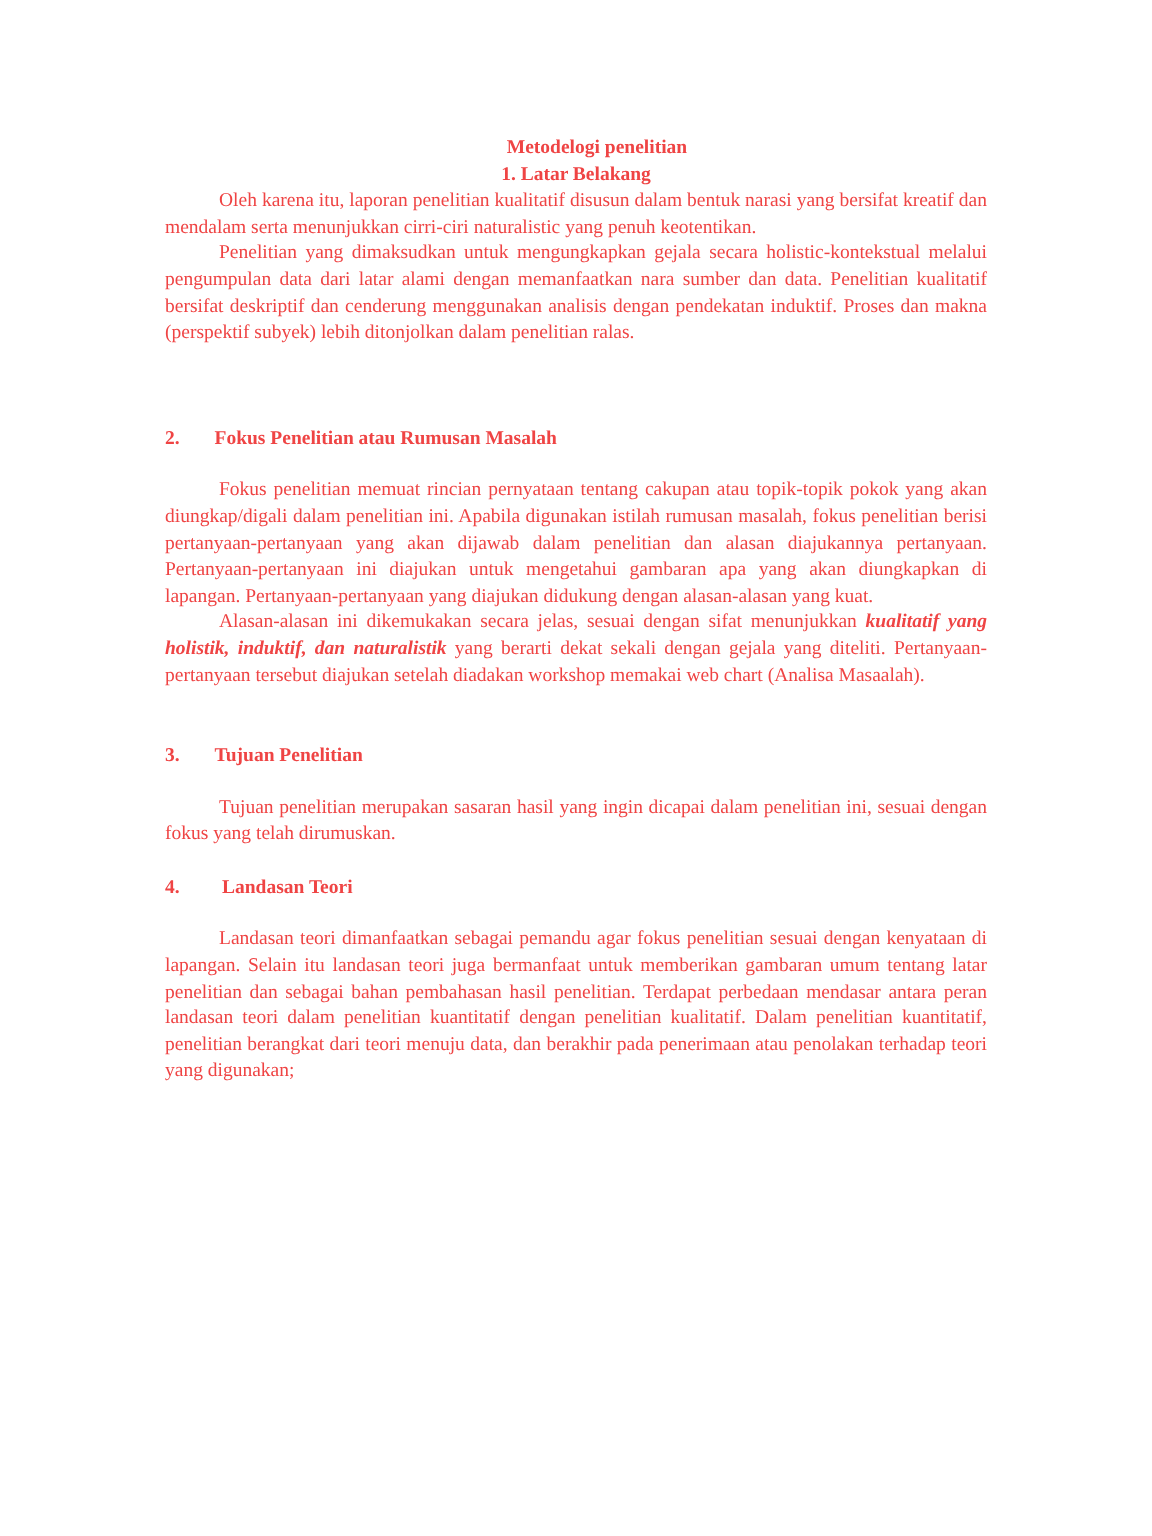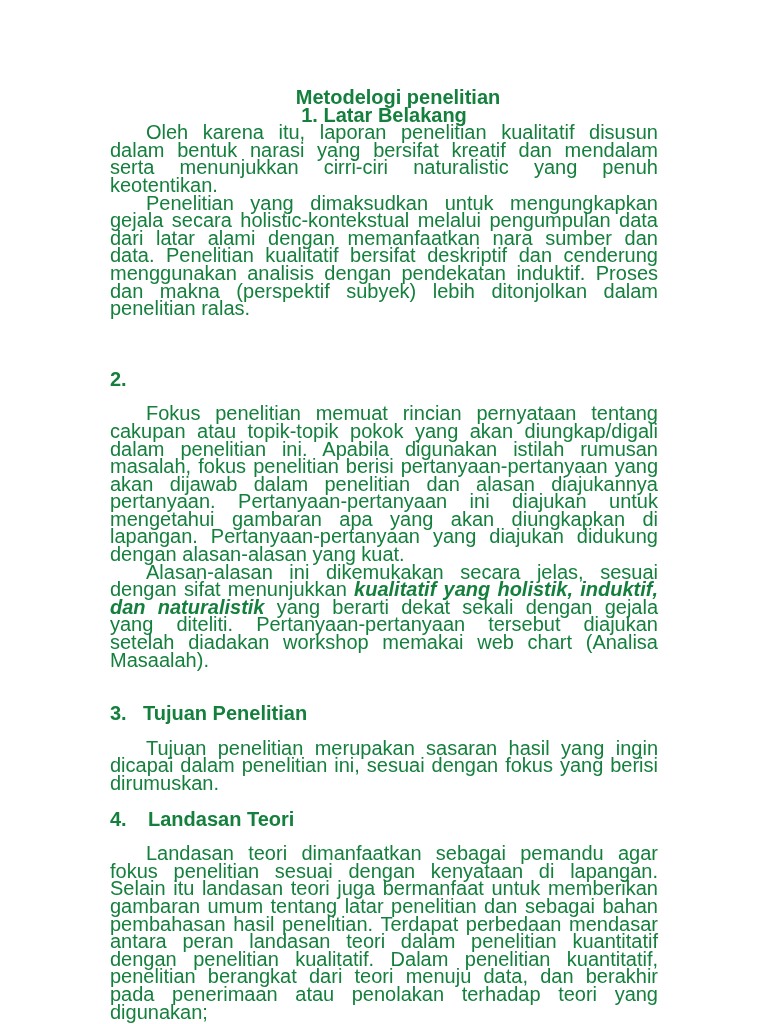--- a/index.html
+++ b/index.html
@@ -1,20 +1,20 @@
 <!DOCTYPE html>
 <html><head>
 <meta charset="utf-8">
 <style>
   html, body { margin: 0; padding: 0; background: #ffffff; }
   body { width: 768px; height: 1024px; overflow: hidden; position: relative; }
   .page {
     position: absolute; left: 110px; top: 89px; width: 548px;
-    font-family: Liberation Sans, sans-serif; font-size: 20px;
-    line-height: 17.6px; color: #15803d;
+    font-family: Liberation Serif, serif; font-size: 13px;
+    line-height: 17.6px; color: #ef4444;
   }
   .title { text-align: center; font-weight: bold; margin: 0; padding-left: 28px; }
   .h { font-weight: bold; margin: 0; text-align: center; }
   .p { text-align: justify; text-indent: 36px; margin: 0; }
   .h2 { display: flex; font-weight: bold; margin: 0; }
   .h2 .num { display: inline-block; width: 33px; }
   .bi { font-weight: bold; font-style: italic; }
 </style>
 </head>
 <body>
@@ -22,32 +22,33 @@
 <div class="page">
   <p class="title">Metodelogi penelitian</p>
 
   <p class="h">1. Latar Belakang</p>
   <p class="p">Oleh karena itu, laporan penelitian kualitatif disusun dalam bentuk narasi yang bersifat kreatif dan mendalam serta menunjukkan cirri-ciri naturalistic yang penuh keotentikan.</p>
   <p class="p">Penelitian yang dimaksudkan untuk mengungkapkan gejala secara holistic-kontekstual melalui pengumpulan data dari latar alami dengan memanfaatkan nara sumber dan data. Penelitian kualitatif bersifat deskriptif dan cenderung menggunakan analisis dengan pendekatan induktif. Proses dan makna (perspektif subyek) lebih ditonjolkan dalam penelitian ralas.</p>
 
   <div style="height:53px"></div>
   <p class="h2">
     <span class="num">2.</span>
+    <span>Fokus Penelitian atau Rumusan Masalah</span>
   </p>
   <div style="height:17px"></div>
   <p class="p">Fokus penelitian memuat rincian pernyataan tentang cakupan atau topik-topik pokok yang akan diungkap/digali dalam penelitian ini. Apabila digunakan istilah rumusan masalah, fokus penelitian berisi pertanyaan-pertanyaan yang akan dijawab dalam penelitian dan alasan diajukannya pertanyaan. Pertanyaan-pertanyaan ini diajukan untuk mengetahui gambaran apa yang akan diungkapkan di lapangan. Pertanyaan-pertanyaan yang diajukan didukung dengan alasan-alasan yang kuat.</p>
   <p class="p"><span>Alasan-alasan ini dikemukakan secara jelas, sesuai dengan sifat menunjukkan </span><span class="bi">kualitatif yang holistik, induktif, dan naturalistik</span><span> yang berarti dekat sekali dengan gejala yang diteliti. Pertanyaan-pertanyaan tersebut diajukan setelah diadakan workshop memakai web chart (Analisa Masaalah).</span></p>
 
   <div style="height:36px"></div>
   <p class="h2">
     <span class="num">3.</span>
     <span>Tujuan Penelitian</span>
   </p>
   <div style="height:17px"></div>
-  <p class="p">Tujuan penelitian merupakan sasaran hasil yang ingin dicapai dalam penelitian ini, sesuai dengan fokus yang berisi dirumuskan.</p>
+  <p class="p">Tujuan penelitian merupakan sasaran hasil yang ingin dicapai dalam penelitian ini, sesuai dengan fokus yang telah dirumuskan.</p>
 
   <div style="height:18px"></div>
   <p class="h2">
     <span class="num" style="width:38px">4.</span>
     <span>Landasan Teori</span>
   </p>
   <div style="height:17px"></div>
   <p class="p">Landasan teori dimanfaatkan sebagai pemandu agar fokus penelitian sesuai dengan kenyataan di lapangan. Selain itu landasan teori juga bermanfaat untuk memberikan gambaran umum tentang latar penelitian dan sebagai bahan pembahasan hasil penelitian. Terdapat perbedaan mendasar antara peran landasan teori dalam penelitian kuantitatif dengan penelitian kualitatif. Dalam penelitian kuantitatif, penelitian berangkat dari teori menuju data, dan berakhir pada penerimaan atau penolakan terhadap teori yang digunakan;</p>
 </div>
 

